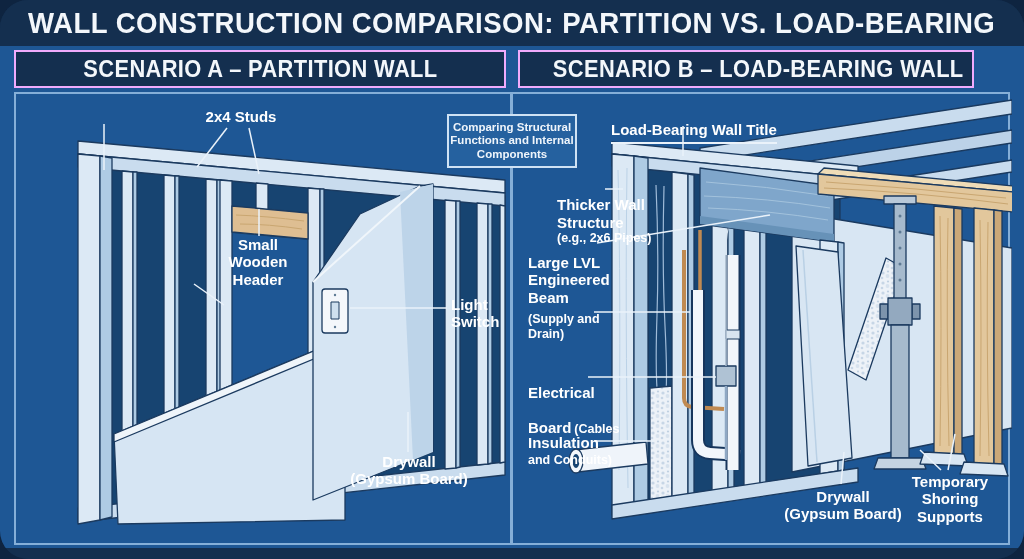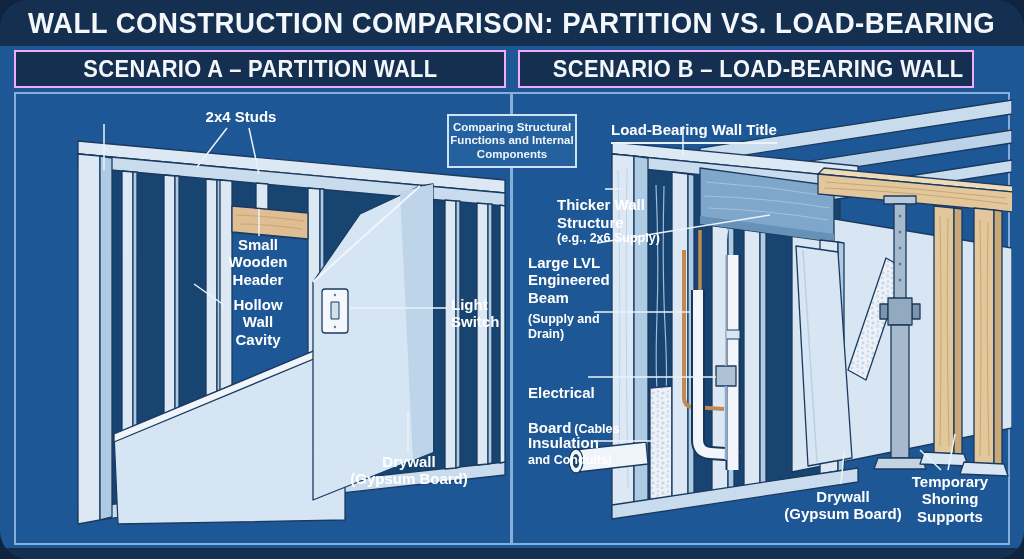--- a/index.html
+++ b/index.html
@@ -232,35 +232,32 @@
     <div class="center-note">
       <span>Comparing Structural
 Functions and Internal
 Components</span>
     </div>
 
     <div class="lbl ctr" style="left:203px;top:62px;width:76px;">2x4 Studs</div>
     <div class="lbl ctr" style="left:220px;top:190px;width:76px;">Small
 Wooden
 Header</div>
-    <div class="lbl ctr" style="left:220px;top:250px;width:76px;">Hollow
-Wall
-Cavity</div>
     <div class="lbl" style="left:451px;top:250px;">Light
 Switch</div>
     <div class="lbl ctr" style="left:342px;top:407px;width:134px;">Drywall
 (Gypsum Board)</div>
 
     <div class="lbl" style="left:611px;top:58px;">
       <span class="title-underline">Load-Bearing Wall Title</span>
     </div>
     <div class="lbl" style="left:557px;top:133px;">
       <span>Thicker Wall
 Structure</span>
-      <span class="sub">(e.g., 2x6 Supply)</span>
+      <span class="sub">(e.g., 2x6 Pipes)</span>
     </div>
     <div class="lbl" style="left:528px;top:208px;">Large LVL
 Engineered
 Beam</div>
     <div class="lbl" style="left:528px;top:249px;">
       <span class="sub">(Supply and
 Drain)</span>
     </div>
     <div class="lbl" style="left:528px;top:321px;">
       <span style="display:block;">Electrical</span>

